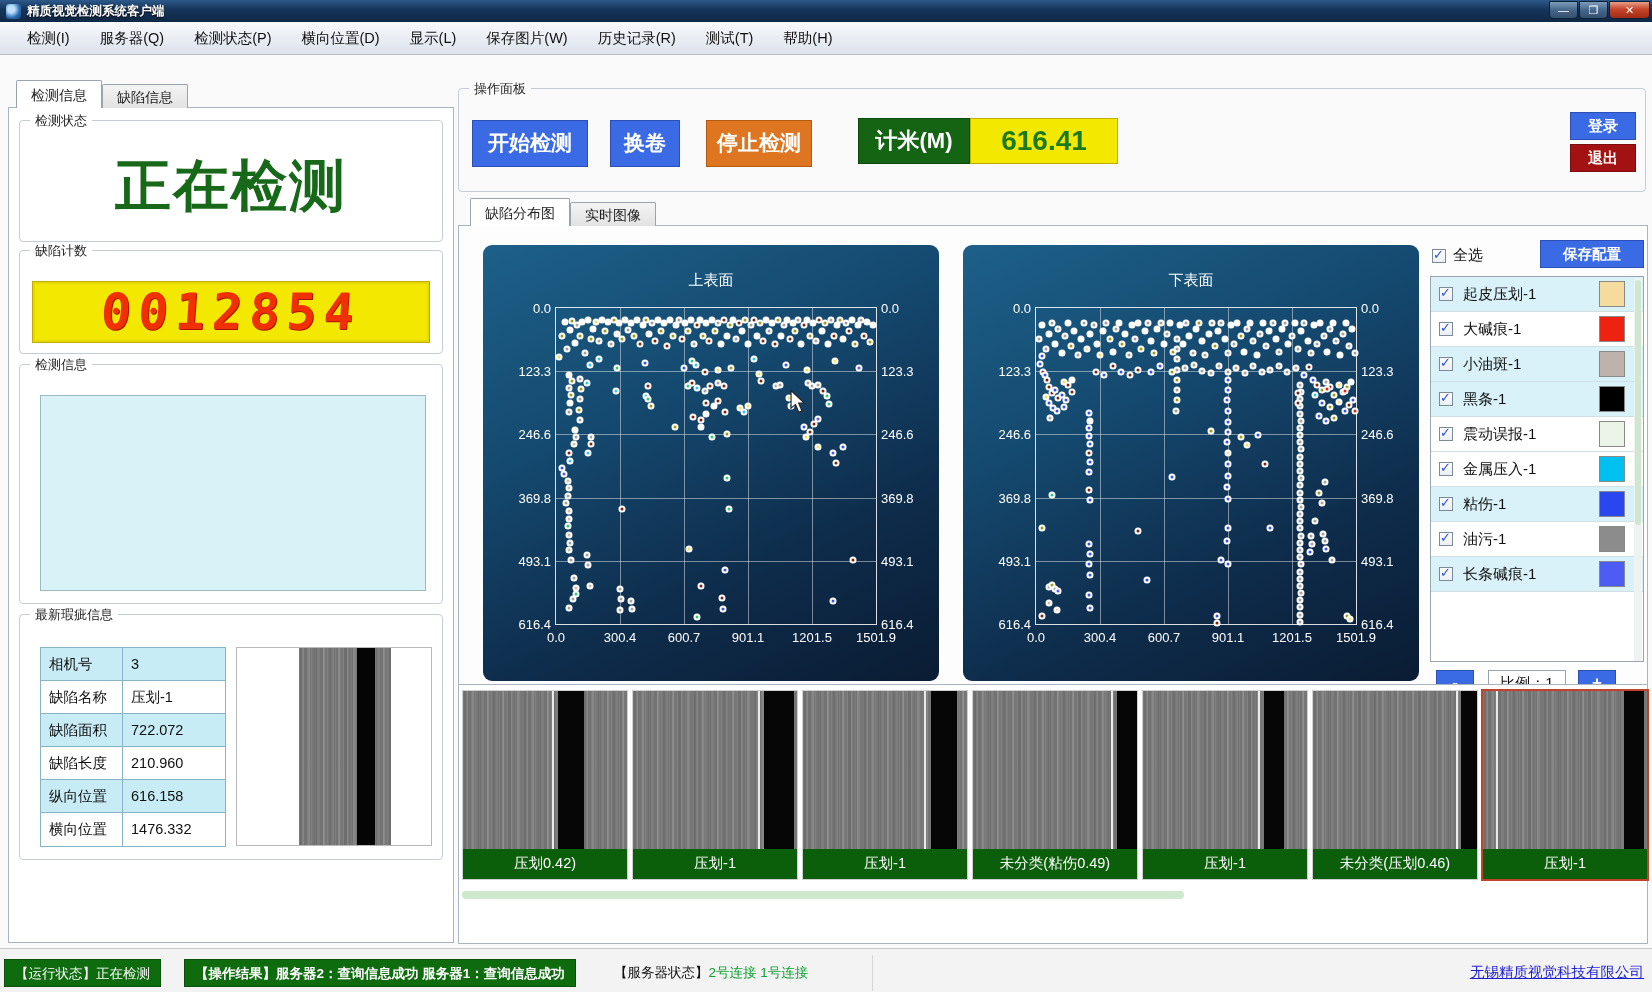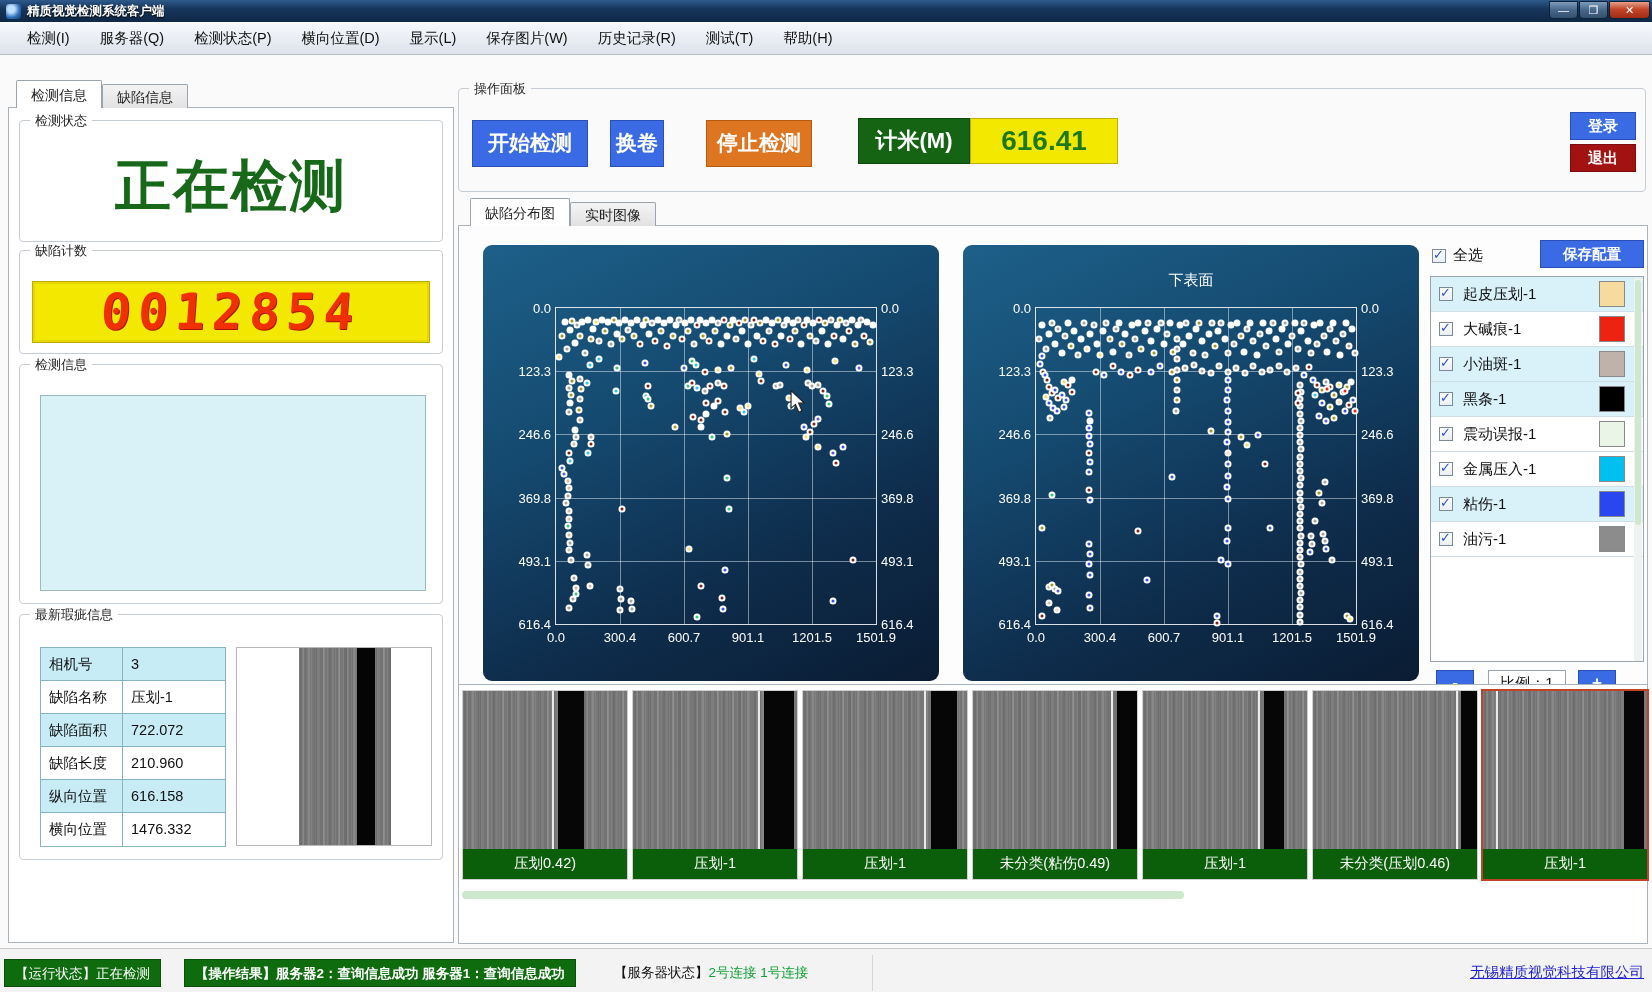--- a/index.html
+++ b/index.html
@@ -62,21 +62,21 @@
     repeating-linear-gradient(90deg,#6e6e6e 0 3px,#7e7e7e 3px 5px,#737373 5px 9px,#888 9px 11px,#777 11px 15px); }
   #defect-img-strip { position:absolute; left:62px; top:0; width:92px; height:197px; }
   #defect-img-band { position:absolute; right:16px; top:0; width:18px; height:197px; background:#050505; }
 
   
   .cbtn { position:absolute; color:#fff; text-align:center; font-weight:bold; }
   .blue  { background:#3a6be4; border:1px solid #2a50b8; }
   .orange{ background:#de7520; border:1px solid #b55a0e; }
   .darkred { background:#a31212; border:1px solid #7d0c0c; }
   #btn-start { left:472px; top:120px; width:116px; height:47px; font-size:21px; line-height:44px; }
-  #btn-roll  { left:610px; top:120px; width:54px;  height:47px; font-size:21px; line-height:44px; }
+  #btn-roll  { left:610px; top:120px; width:70px;  height:47px; font-size:21px; line-height:44px; }
   #btn-stop  { left:706px; top:120px; width:106px; height:47px; font-size:21px; line-height:44px; }
   #meter-label { position:absolute; left:858px; top:118px; width:112px; height:46px; background:#146414;
     border:1px solid #0b4a0b; color:#fff; font-size:22px; font-weight:bold; text-align:center; line-height:44px; }
   #meter-value { position:absolute; left:970px; top:118px; width:148px; height:46px; background:#f2e800;
     border:1px solid #bfae00; color:#1c7a1c; font-size:28px; font-weight:bold; text-align:center; line-height:44px; }
   #btn-login  { left:1570px; top:112px; width:66px; height:28px; font-size:15px; line-height:26px; }
   #btn-logout { left:1570px; top:144px; width:66px; height:28px; font-size:15px; line-height:26px; }
 
   #view-tabs { left:470px; top:198px; z-index:3; }
   #view-content { left:458px; top:225px; width:1190px; height:476px; background:#fdfdfd; }
@@ -233,20 +233,21 @@
 <div id="meter-value">616.41</div>
 <div class="cbtn blue" id="btn-login">登录</div>
 <div class="cbtn darkred" id="btn-logout">退出</div>
 
 <div id="view-tabs" class="tabrow">
     <div class="tab active">缺陷分布图</div>
     <div class="tab">实时图像</div>
   </div>
 <div id="view-content" class="panel">
   <div class="chart-card" style="left:24px;">
+    <div class="chart-title">上表面</div>
     <div class="plot">
         <div class="gl v" style="left: 20%;"></div>
         <div class="gl h" style="top: 20%;"></div>
         <div class="gl v" style="left: 40%;"></div>
         <div class="gl h" style="top: 40%;"></div>
         <div class="gl v" style="left: 60%;"></div>
         <div class="gl h" style="top: 60%;"></div>
         <div class="gl v" style="left: 80%;"></div>
         <div class="gl h" style="top: 80%;"></div>
         <div class="ytick left" style="top: 0%;">0.0</div>
@@ -846,20 +847,25 @@
     <div class="lrow odd">
       <div class="cb on"></div>
       <span class="llab">粘伤-1</span>
       <span class="sw" style="background: rgb(42, 70, 238);"></span>
     </div>
     <div class="lrow">
       <div class="cb on"></div>
       <span class="llab">油污-1</span>
       <span class="sw" style="background: rgb(140, 140, 140);"></span>
     </div>
+    <div class="lrow odd">
+      <div class="cb on"></div>
+      <span class="llab">长条碱痕-1</span>
+      <span class="sw" style="background: rgb(77, 92, 242);"></span>
+    </div>
     <div id="legend-scroll">
     <div id="legend-thumb"></div>
   </div>
   </div>
 <div class="cbtn blue" id="btn-minus">-</div>
 <div id="scale-box">比例：1</div>
 <div class="cbtn blue" id="btn-plus">+</div>
 
 <div id="thumb-panel" class="panel">
     <div class="thumb" style="left: 4px;">

